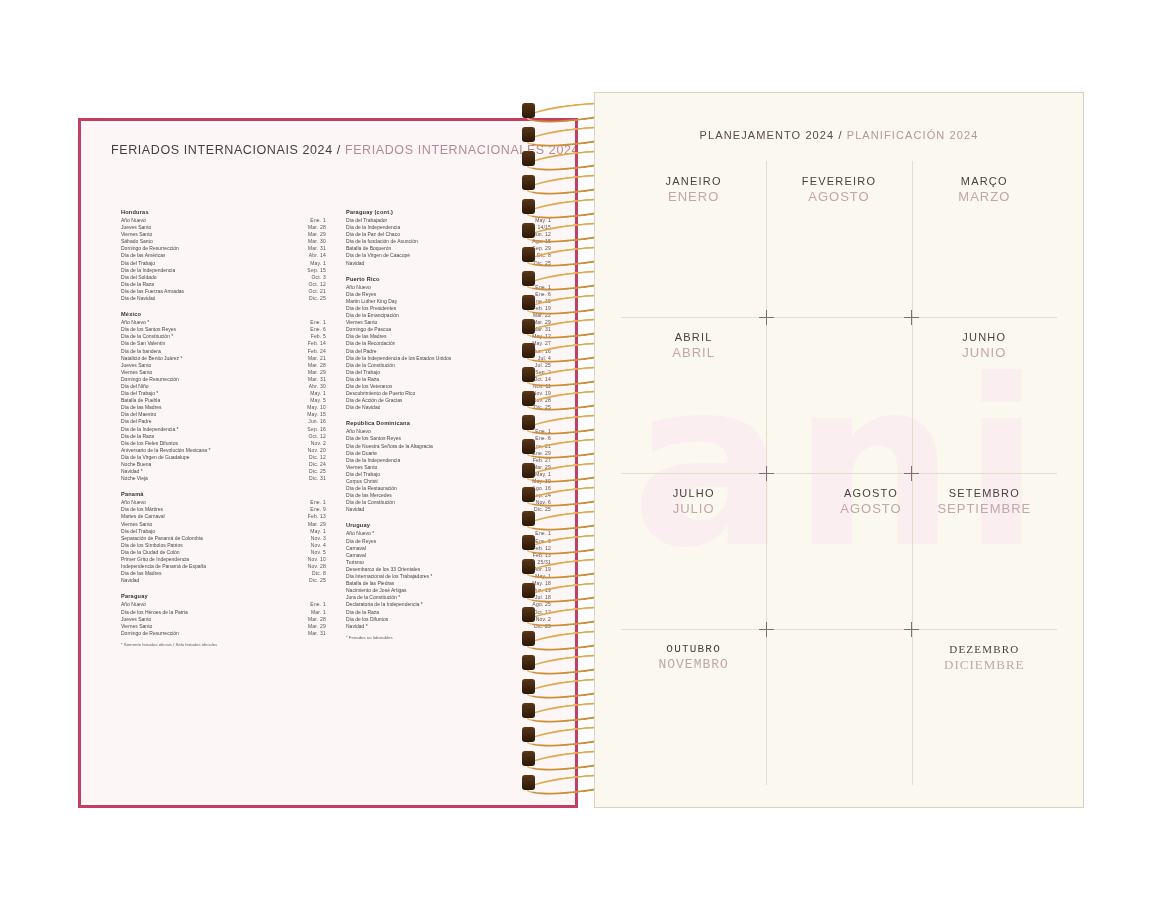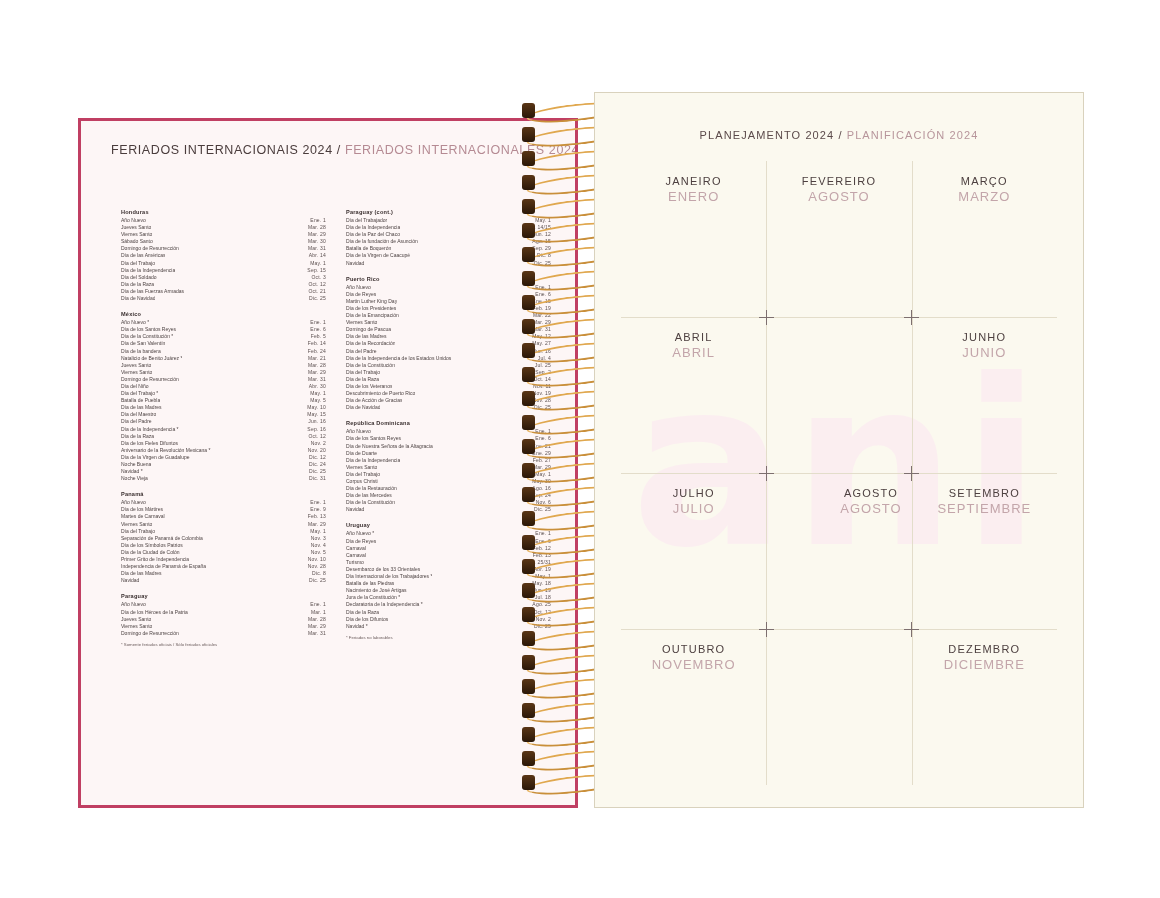--- a/index.html
+++ b/index.html
@@ -706,25 +706,25 @@
           <div class="mname-es">JULIO</div>
         </div>
         <div class="cell" style="left: 33.333%; top: 50%; margin-left: 32px;">
           <div class="mname">AGOSTO</div>
           <div class="mname-es">AGOSTO</div>
         </div>
         <div class="cell" style="left: 66.666%; top: 50%;">
           <div class="mname">SETEMBRO</div>
           <div class="mname-es">SEPTIEMBRE</div>
         </div>
-        <div class="cell" style="left: 0%; top: 75%;">
+        <div class="cell" style="left: 0%; top: 75%; font-family: Liberation Mono, monospace;">
           <div class="mname">OUTUBRO</div>
           <div class="mname-es">NOVEMBRO</div>
         </div>
-        <div class="cell" style="left: 66.666%; top: 75%;">
+        <div class="cell" style="left: 66.666%; top: 75%; font-family: Liberation Serif, serif;">
           <div class="mname">DEZEMBRO</div>
           <div class="mname-es">DICIEMBRE</div>
         </div>
         <div class="cross" style="left: calc(33.333% - 7.5px); top: calc(25% - 7.5px);"></div>
         <div class="cross" style="left: calc(66.666% - 7.5px); top: calc(25% - 7.5px);"></div>
         <div class="cross" style="left: calc(33.333% - 7.5px); top: calc(50% - 7.5px);"></div>
         <div class="cross" style="left: calc(66.666% - 7.5px); top: calc(50% - 7.5px);"></div>
         <div class="cross" style="left: calc(33.333% - 7.5px); top: calc(75% - 7.5px);"></div>
         <div class="cross" style="left: calc(66.666% - 7.5px); top: calc(75% - 7.5px);"></div>
       </div>

